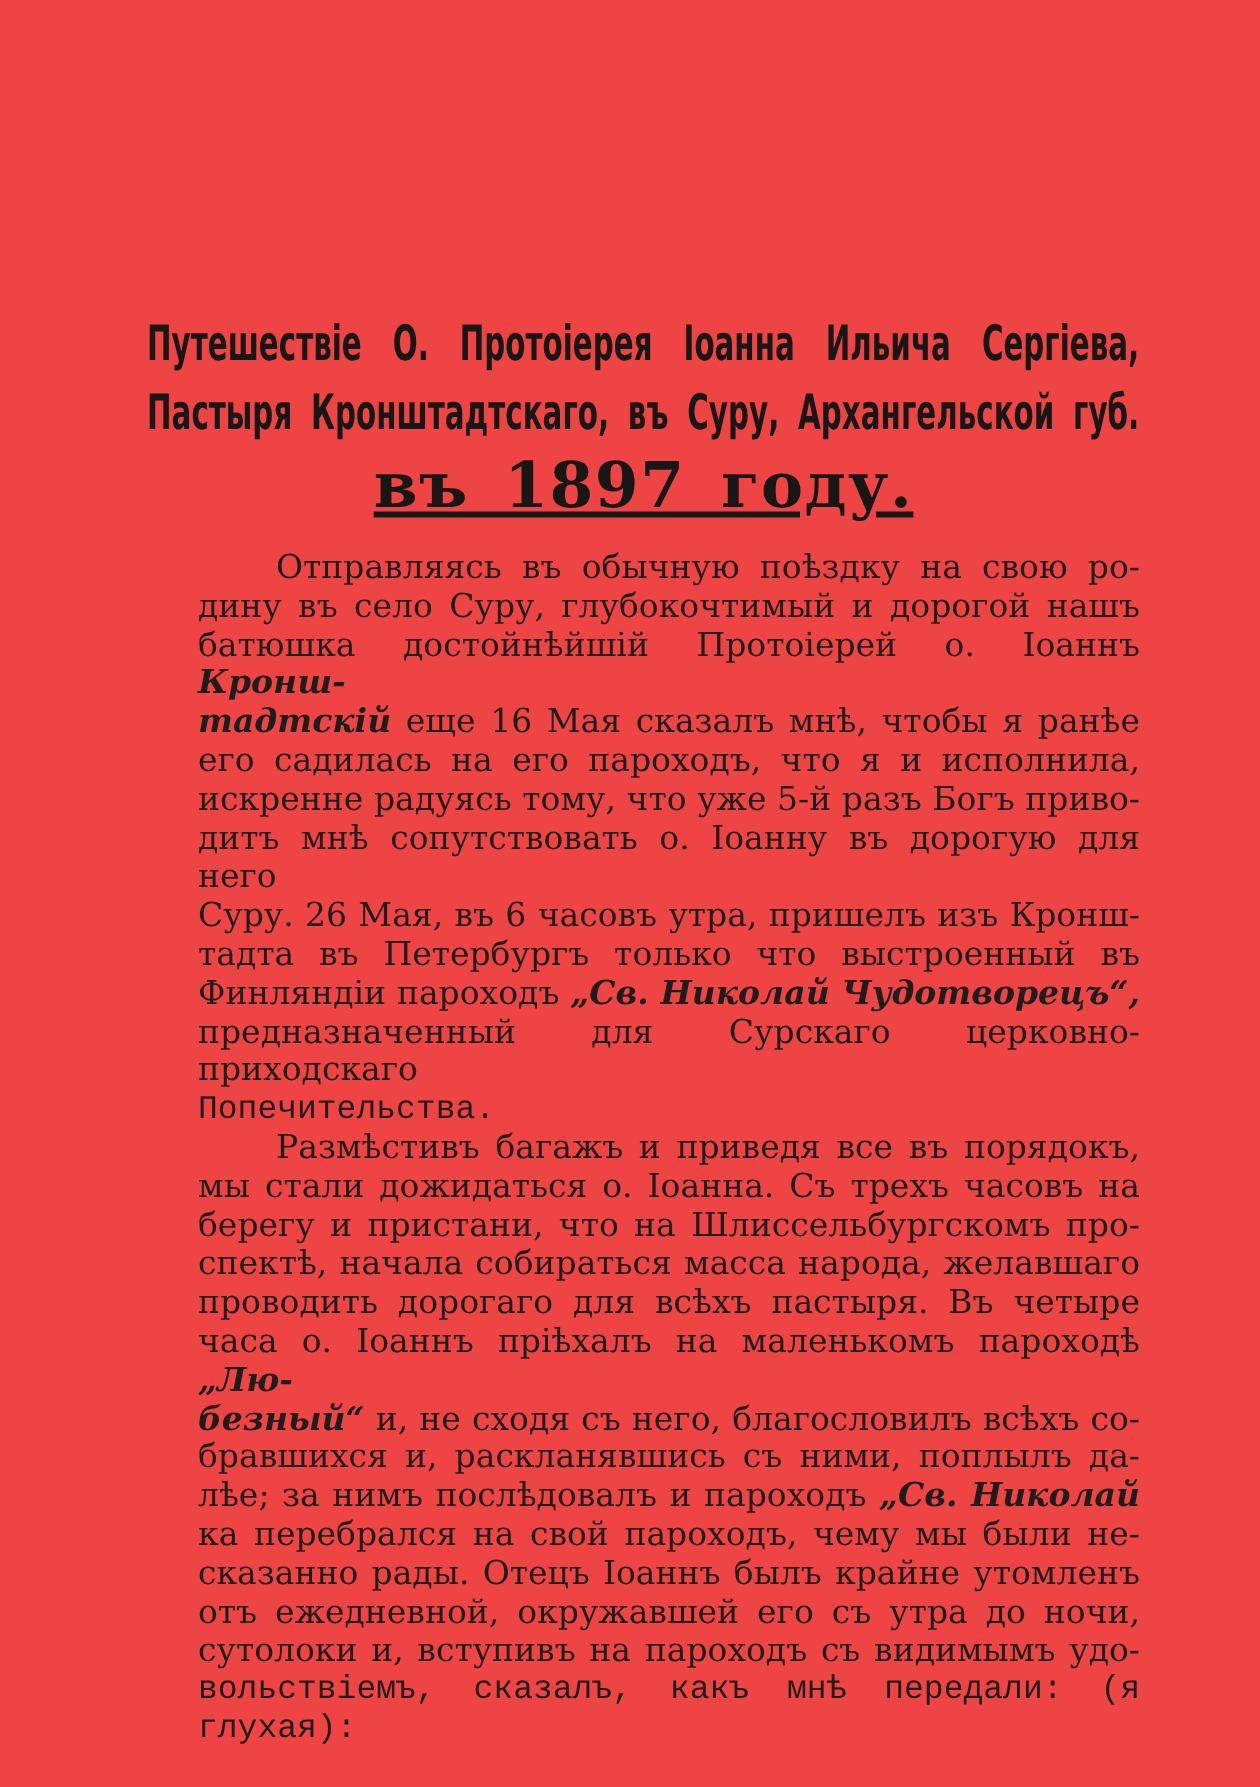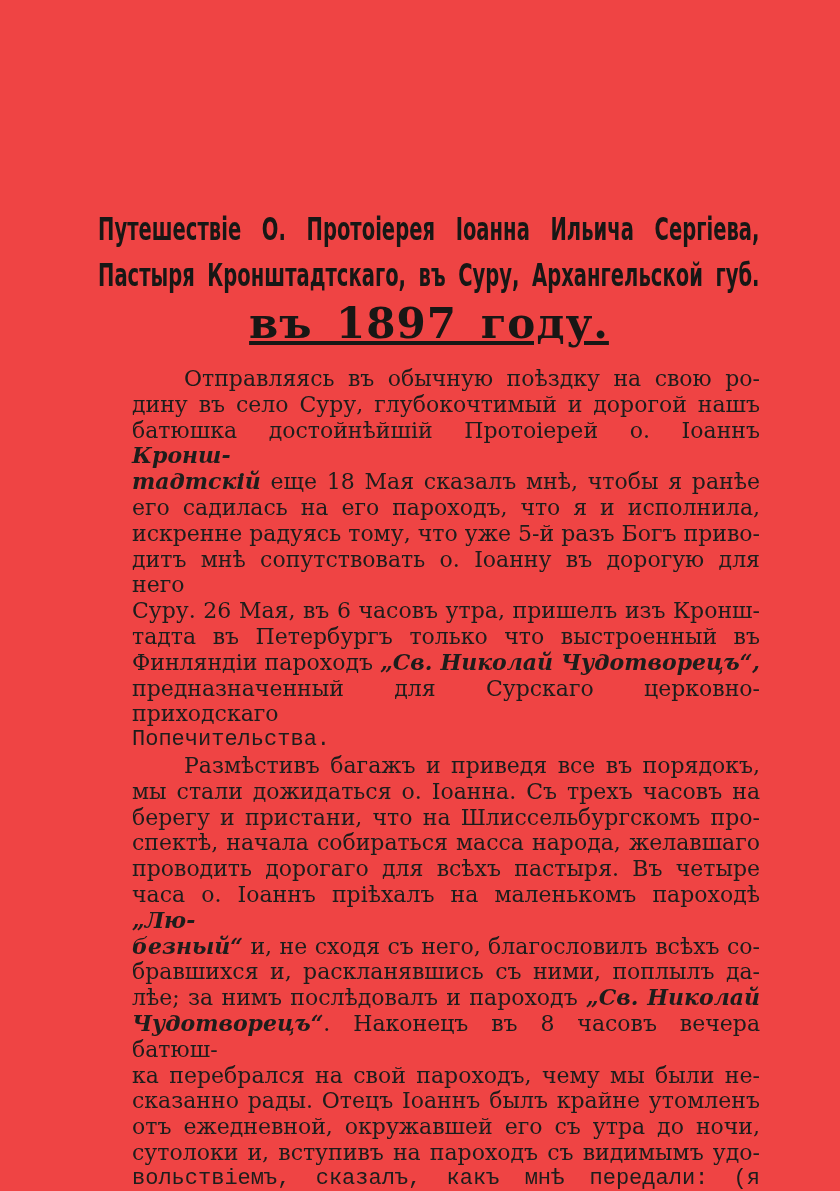--- a/index.html
+++ b/index.html
@@ -68,41 +68,40 @@
     <div class="title-block">
         <div class="title-line">Путешествіе О. Протоіерея Іоанна Ильича Сергіева,</div>
         <div class="title-line">Пастыря Кронштадтскаго, въ Суру, Архангельской губ.</div>
       </div>
     <div class="subtitle">въ 1897 году.</div>
     <div class="body-text">
         <div class="paragraph">
           <div class="line indent"><span>Отправляясь въ обычную поѣздку на свою ро-</span></div>
           <div class="line"><span>дину въ село Суру, глубокочтимый и дорогой нашъ</span></div>
           <div class="line"><span>батюшка достойнѣйшій Протоіерей о. Іоаннъ </span><span class="bi">Кронш-</span></div>
-          <div class="line"><span class="bi">тадтскій</span><span> еще 18 Мая сказалъ мнѣ, чтобы я ранѣе</span></div>
+          <div class="line"><span class="bi">тадтскій</span><span> еще 16 Мая сказалъ мнѣ, чтобы я ранѣе</span></div>
           <div class="line"><span>его садилась на его пароходъ, что я и исполнила,</span></div>
           <div class="line"><span>искренне радуясь тому, что уже 5-й разъ Богъ приво-</span></div>
           <div class="line"><span>дитъ мнѣ сопутствовать о. Іоанну въ дорогую для него</span></div>
           <div class="line"><span>Суру. 26 Мая, въ 6 часовъ утра, пришелъ изъ Кронш-</span></div>
           <div class="line"><span>тадта въ Петербургъ только что выстроенный въ</span></div>
           <div class="line"><span>Финляндіи пароходъ </span><span class="bi">„Св. Николай Чудотворецъ“,</span></div>
           <div class="line"><span>предназначенный для Сурскаго церковно-приходскаго</span></div>
           <div class="line para-end"><span>Попечительства.</span></div>
         </div>
         <div class="paragraph">
           <div class="line indent"><span>Размѣстивъ багажъ и приведя все въ порядокъ,</span></div>
           <div class="line"><span>мы стали дожидаться о. Іоанна. Съ трехъ часовъ на</span></div>
           <div class="line"><span>берегу и пристани, что на Шлиссельбургскомъ про-</span></div>
           <div class="line"><span>спектѣ, начала собираться масса народа, желавшаго</span></div>
           <div class="line"><span>проводить дорогаго для всѣхъ пастыря. Въ четыре</span></div>
           <div class="line"><span>часа о. Іоаннъ пріѣхалъ на маленькомъ пароходѣ </span><span class="bi">„Лю-</span></div>
           <div class="line"><span class="bi">безный“</span><span> и, не сходя съ него, благословилъ всѣхъ со-</span></div>
           <div class="line"><span>бравшихся и, раскланявшись съ ними, поплылъ да-</span></div>
           <div class="line"><span>лѣе; за нимъ послѣдовалъ и пароходъ </span><span class="bi">„Св. Николай</span></div>
-          <div class="line"><span class="bi">Чудотворецъ“</span><span>. Наконецъ въ 8 часовъ вечера батюш-</span></div>
           <div class="line"><span>ка перебрался на свой пароходъ, чему мы были не-</span></div>
           <div class="line"><span>сказанно рады. Отецъ Іоаннъ былъ крайне утомленъ</span></div>
           <div class="line"><span>отъ ежедневной, окружавшей его съ утра до ночи,</span></div>
           <div class="line"><span>сутолоки и, вступивъ на пароходъ съ видимымъ удо-</span></div>
           <div class="line para-end"><span>вольствіемъ, сказалъ, какъ мнѣ передали: (я глухая):</span></div>
         </div>
       </div>
   </div>
 </div>
 

